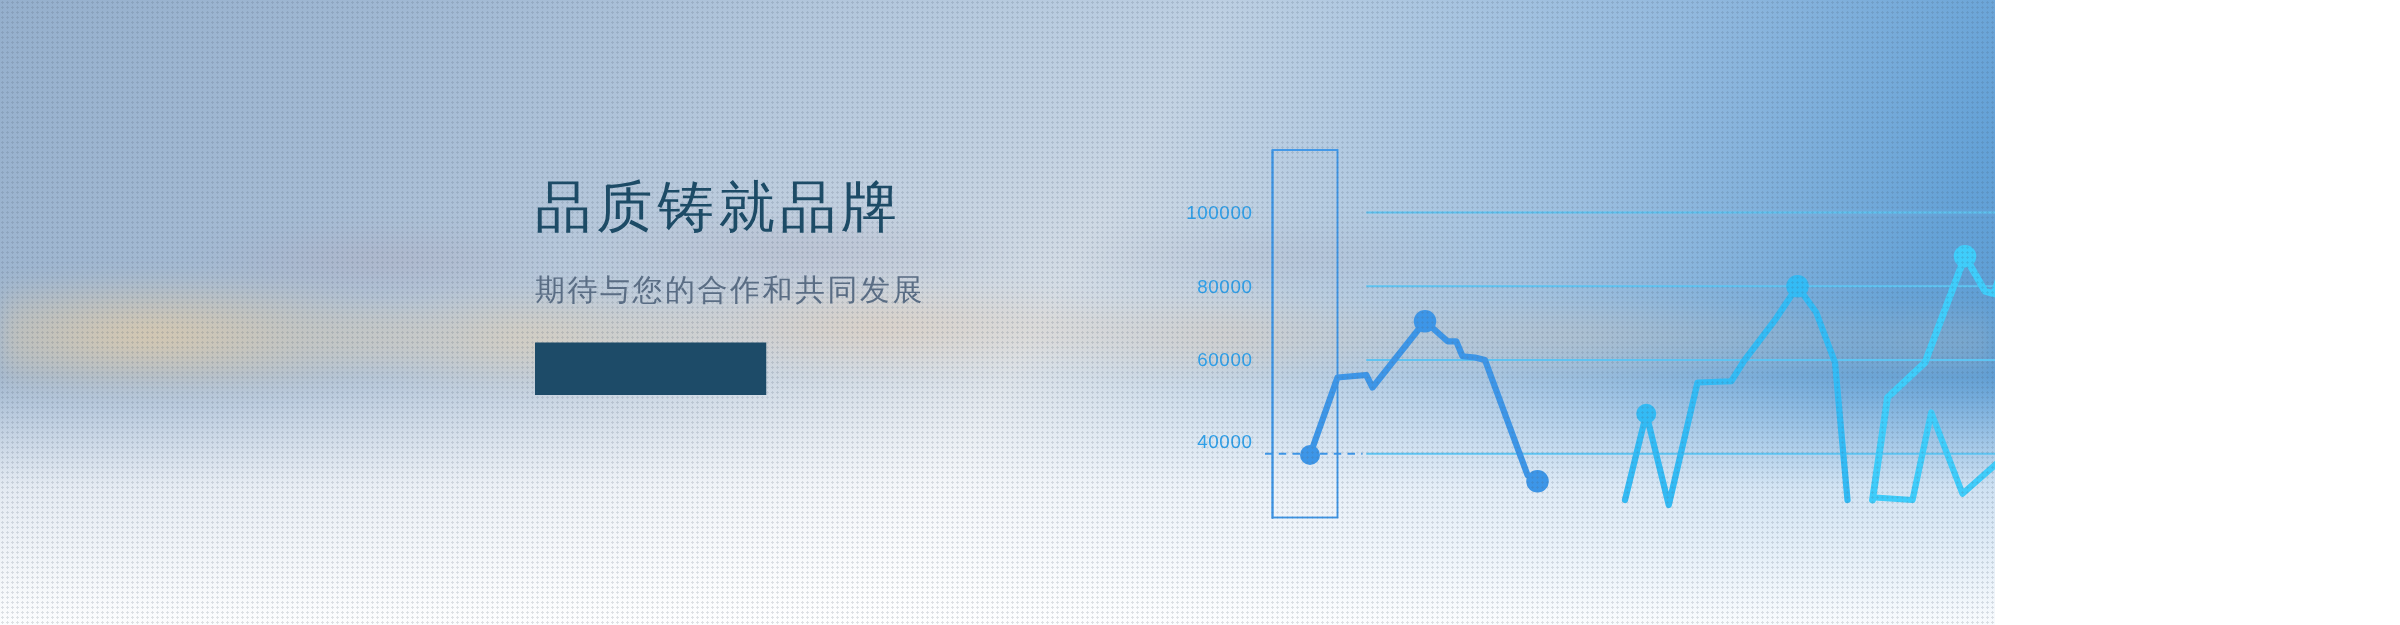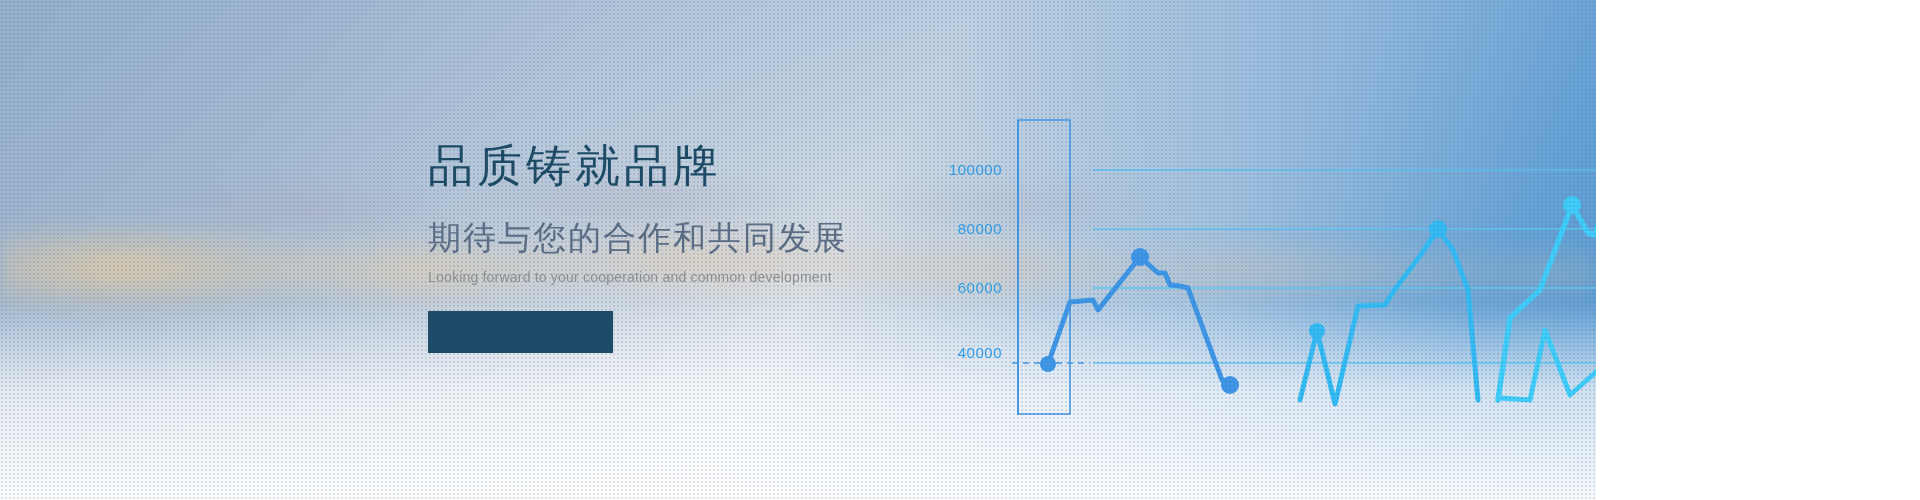--- a/index.html
+++ b/index.html
@@ -73,21 +73,21 @@
   .headline {
     font-size:45px;
     letter-spacing:4px;
     font-weight:400;
     line-height:1.25;
     color:#1d4b66;
     white-space:nowrap;
   }
   .subhead {
     margin-top:22px;
-    font-size:33px;
+    font-size:24px;
     letter-spacing:2px;
     font-weight:300;
     color:#5a6d84;
     white-space:nowrap;
     font-family:Liberation Serif, serif;
   }
   .subhead-en {
     margin-top:8px;
     font-size:14px;
     letter-spacing:0.2px;
@@ -175,17 +175,16 @@
       <circle cx="1720" cy="75" r="9" fill="#3fcdfb"></circle>
       <circle cx="1750" cy="45" r="9" fill="#3fcdfb"></circle>
     </g>
   </svg>
 
   <div class="dots"></div>
 
   <div class="copy">
     <div class="headline">品质铸就品牌</div>
     <div class="subhead">期待与您的合作和共同发展</div>
-    <div class="subhead-en">Looking forward to your cooperation and common development</div>
     <button class="cta"></button>
   </div>
 
 </div>
 
 </body></html>

